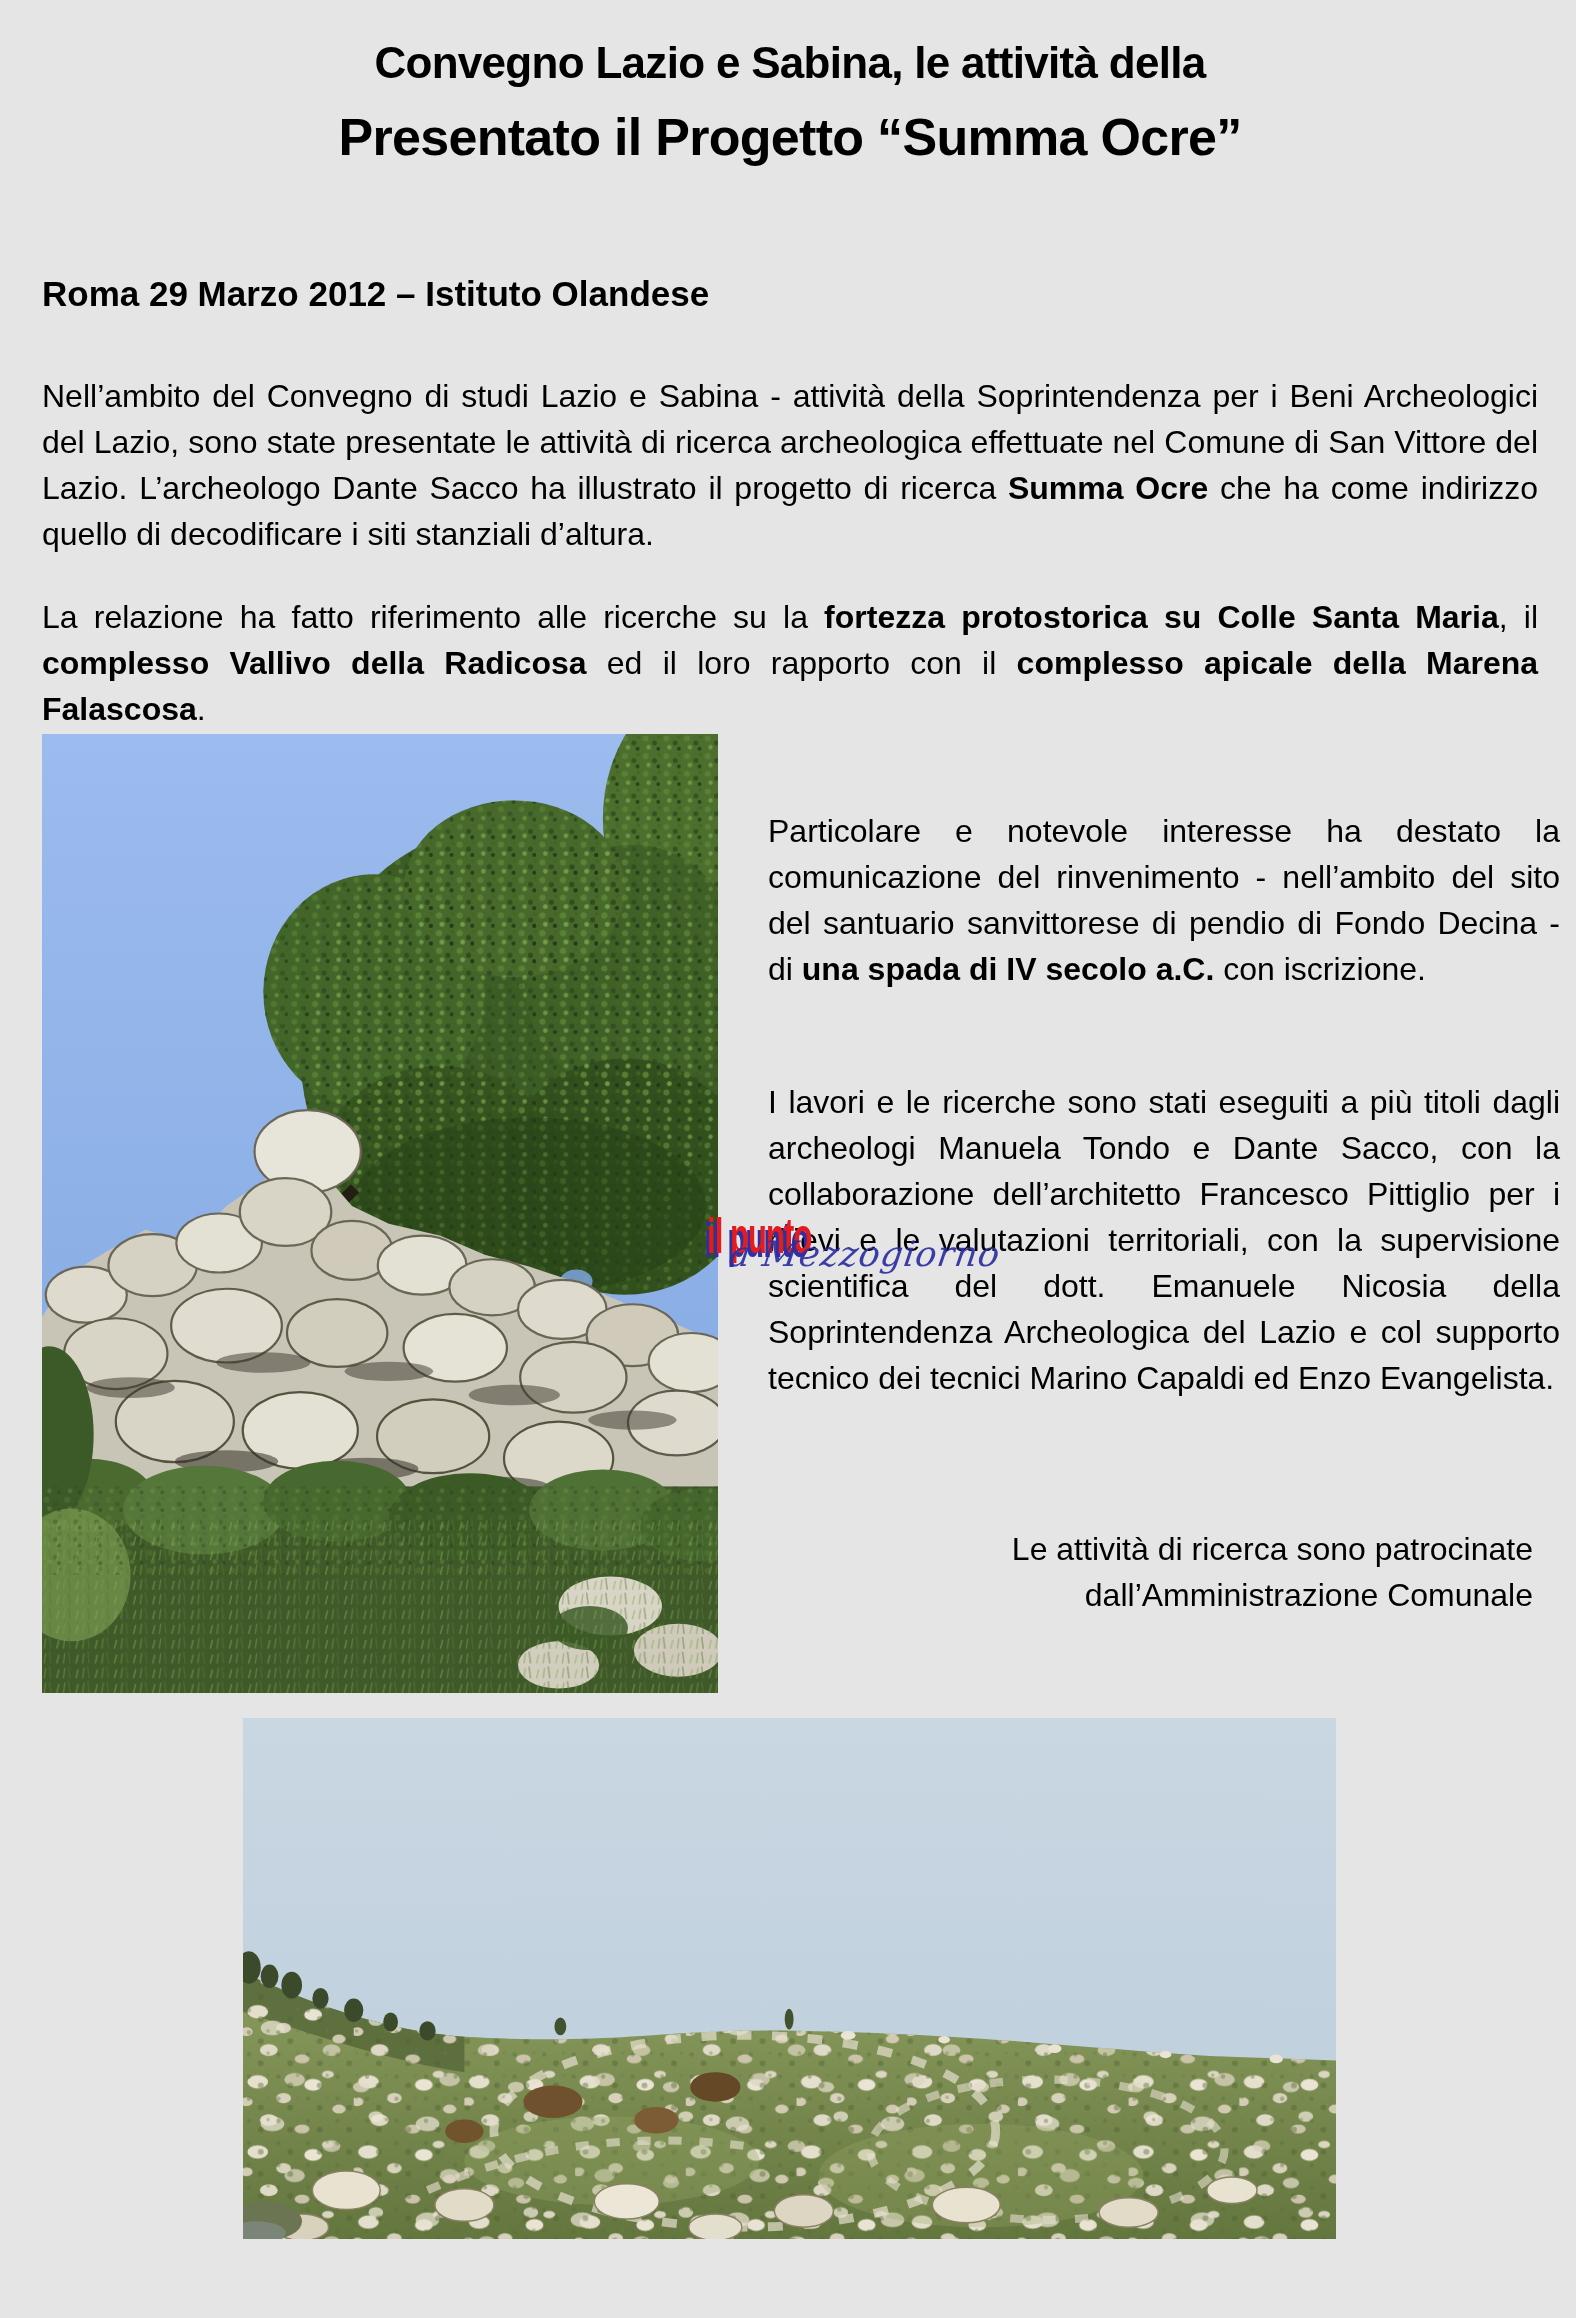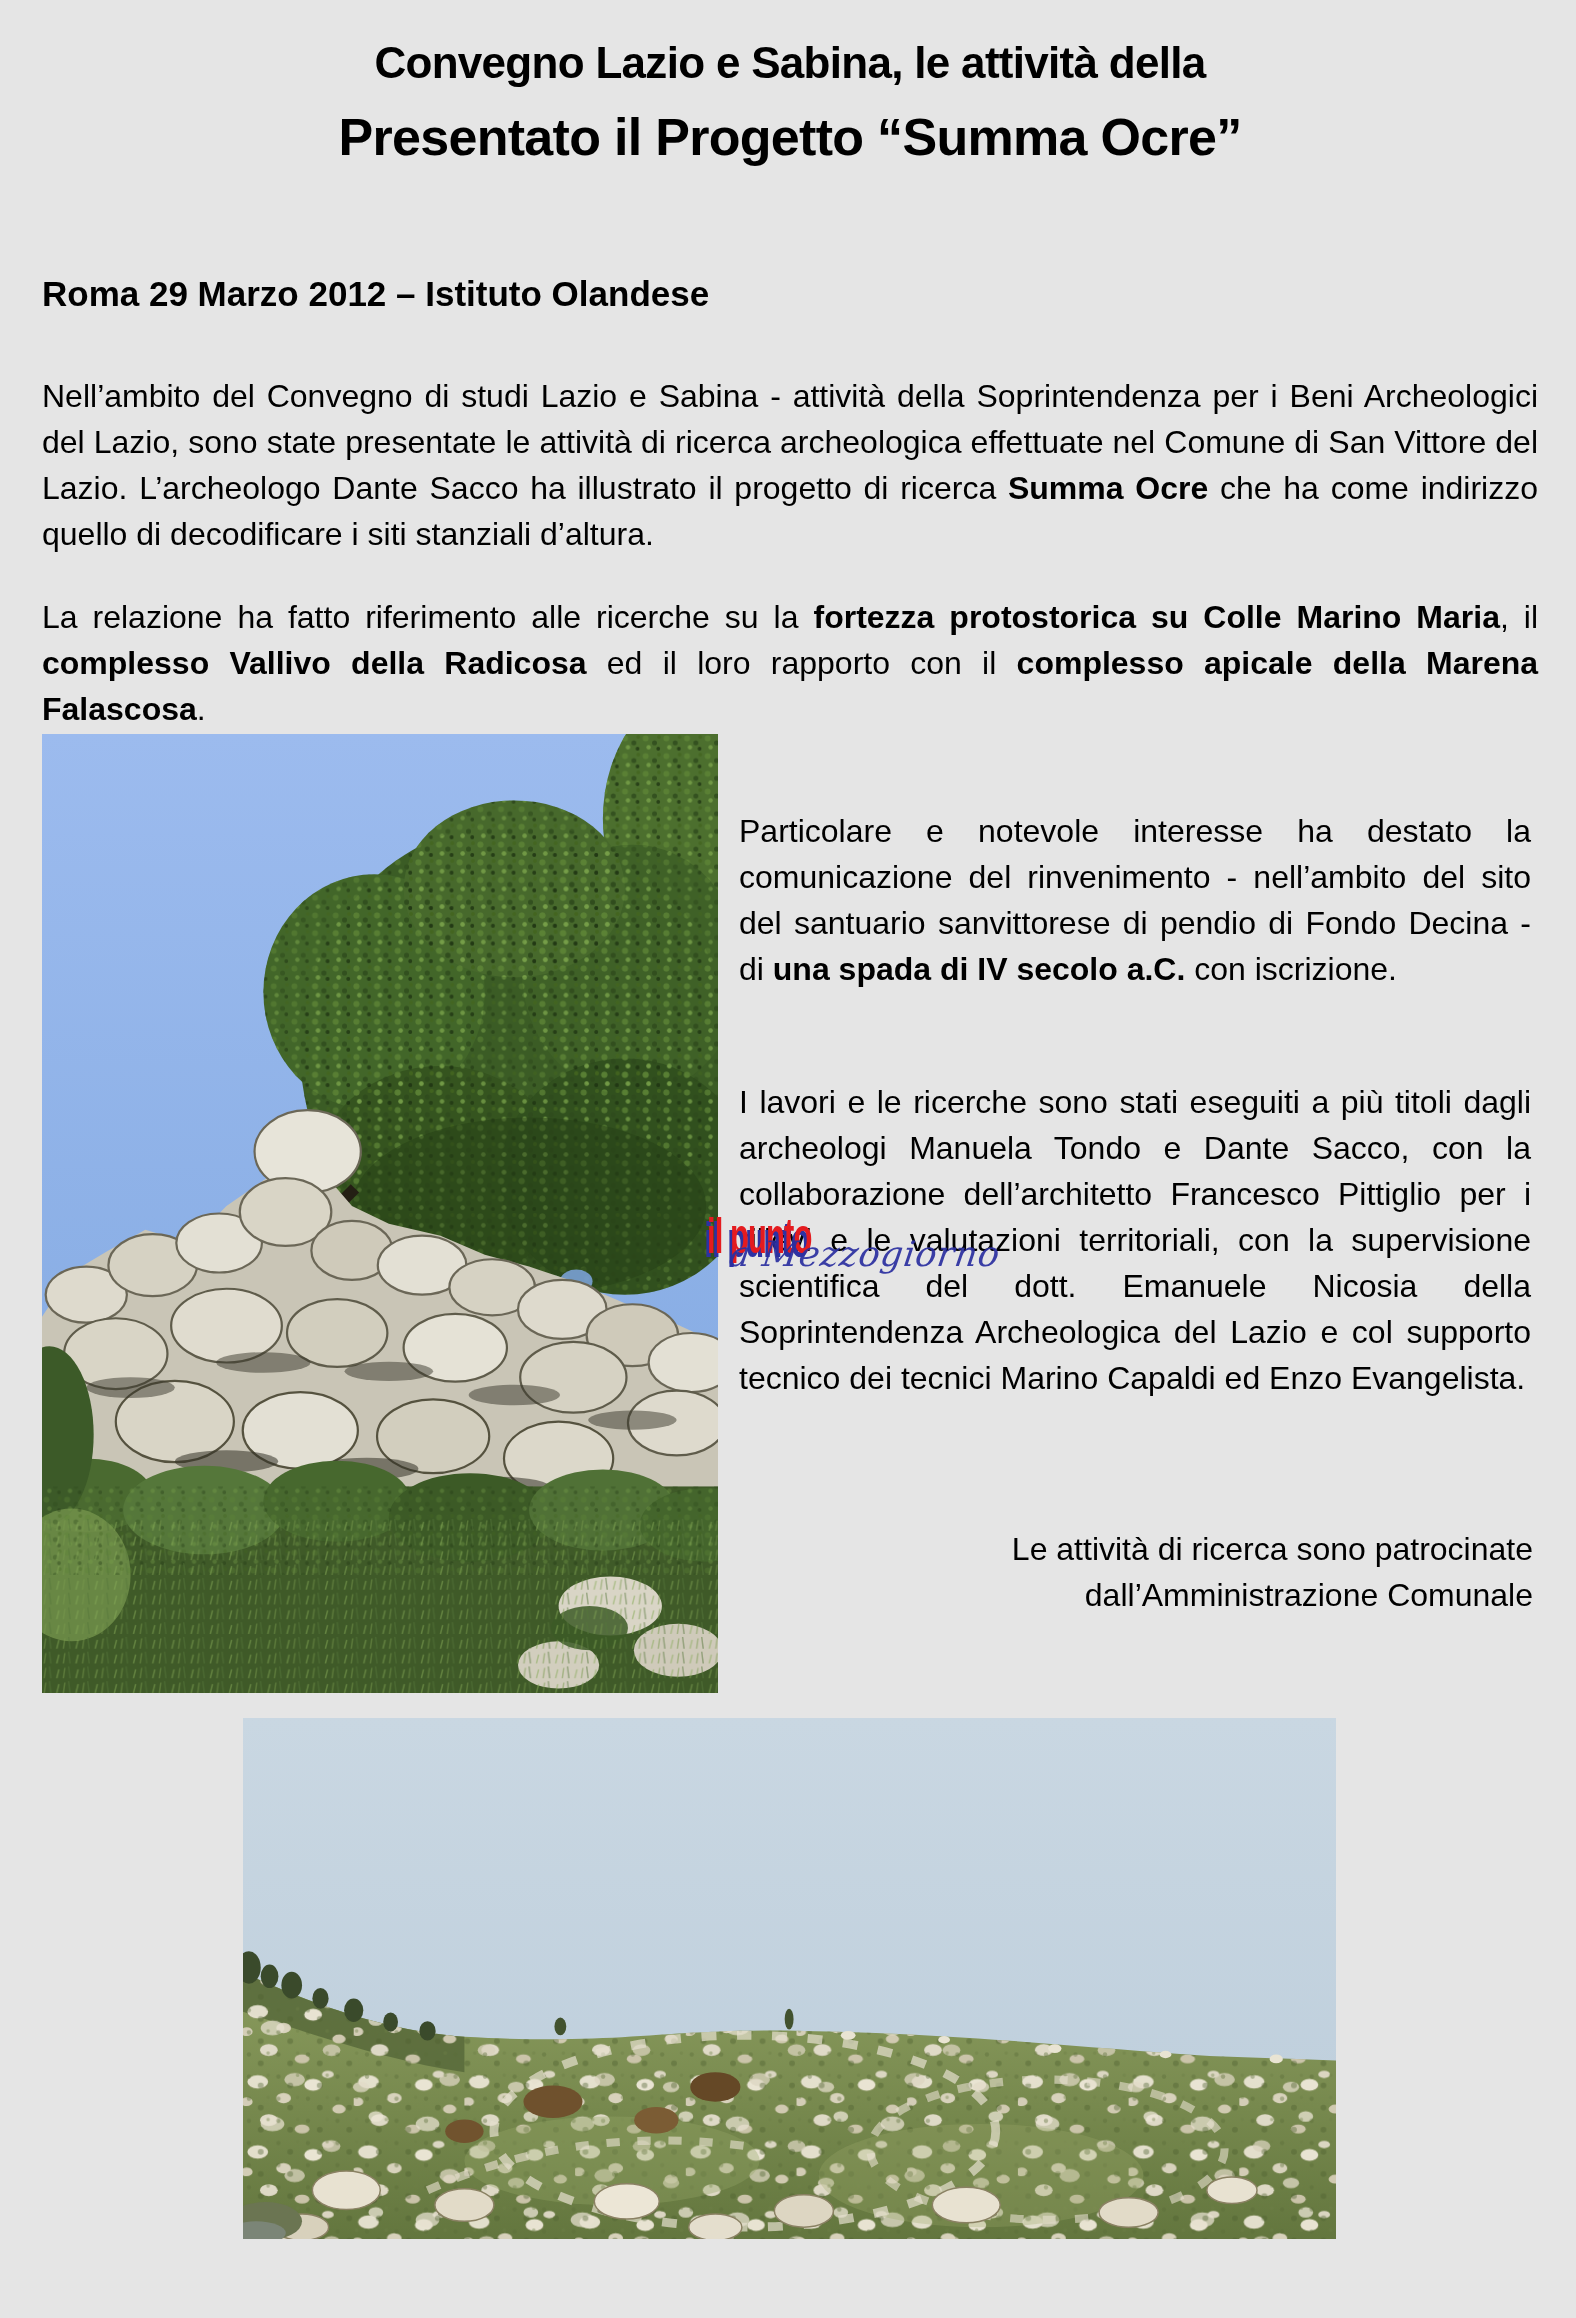--- a/index.html
+++ b/index.html
@@ -20,21 +20,21 @@
   .dateline{
     position:absolute;left:42px;top:273px;
     font-size:35px;font-weight:bold;line-height:41px;
   }
   .para{
     position:absolute;
     font-size:32px;line-height:46px;
     text-align:justify;
   }
   .para.full{left:42px;width:1496px;}
-  .para.col{left:739px;width:792px;}
+  .para.col{left:768px;width:792px;}
   .b{font-weight:bold;}
   .patrocinio{
     position:absolute;left:766px;top:1526px;width:767px;
     font-size:32px;line-height:46px;text-align:right;
   }
   .photo{position:absolute;display:block;}
   #photo1{left:42px;top:734px;width:676px;height:959px;}
   #photo2{left:243px;top:1718px;width:1093px;height:521px;}
   .photo svg{display:block;width:100%;height:100%;}
   .watermark{position:absolute;left:0;top:0;width:0;height:0;z-index:5;}
@@ -63,21 +63,21 @@
 
   <div class="heading">
     <div class="title-line">Convegno Lazio e Sabina, le attività della</div>
     <div class="subtitle">Presentato il Progetto “Summa Ocre”</div>
   </div>
 
   <div class="dateline">Roma 29 Marzo 2012 – Istituto Olandese</div>
 
   <p class="para full" style="top:341px;"><span>Nell’ambito del Convegno di studi Lazio e Sabina - attività della Soprintendenza per i Beni Archeologici del Lazio, sono state presentate le attività di ricerca archeologica effettuate nel Comune di San Vittore del Lazio. L’archeologo Dante Sacco ha illustrato il progetto di ricerca </span><span class="b">Summa Ocre</span><span> che ha come indirizzo quello di decodificare i siti stanziali d’altura.</span></p>
 
-  <p class="para full" style="top:562px;"><span>La relazione ha fatto riferimento alle ricerche su la </span><span class="b">fortezza protostorica su Colle Marino Maria</span><span>, il </span><span class="b">complesso Vallivo della Radicosa</span><span> ed il loro rapporto con il </span><span class="b">complesso apicale della Marena Falascosa</span><span>.</span></p>
+  <p class="para full" style="top:562px;"><span>La relazione ha fatto riferimento alle ricerche su la </span><span class="b">fortezza protostorica su Colle Santa Maria</span><span>, il </span><span class="b">complesso Vallivo della Radicosa</span><span> ed il loro rapporto con il </span><span class="b">complesso apicale della Marena Falascosa</span><span>.</span></p>
 
   <div class="photo" id="photo1">
     <svg viewBox="0 0 916 1300" preserveAspectRatio="none" role="img">
       <defs>
         <linearGradient id="p1sky" x1="0" y1="0" x2="0" y2="1">
           <stop offset="0" stop-color="#9cbbee"></stop>
             <stop offset="1" stop-color="#7fa7e0"></stop>
         </linearGradient>
         <pattern id="leaf" width="28" height="24" patternUnits="userSpaceOnUse">
           <circle cx="6" cy="6" r="4" fill="#5d8436"></circle>

